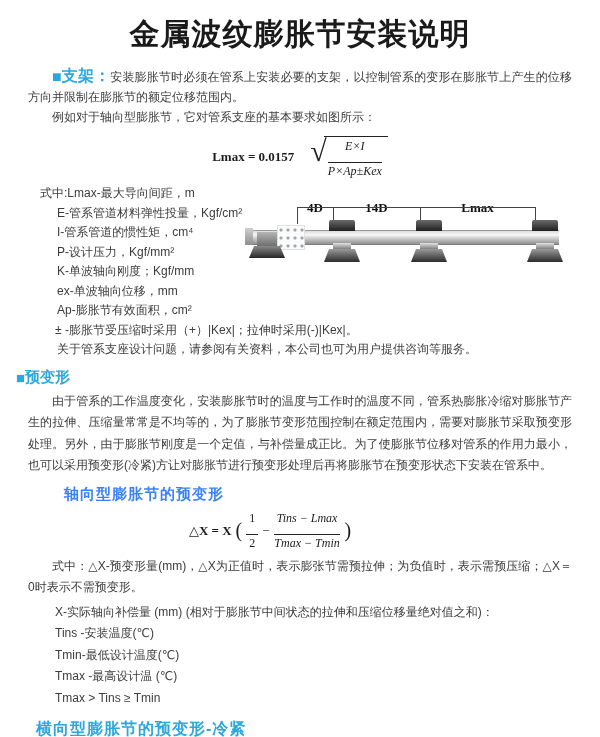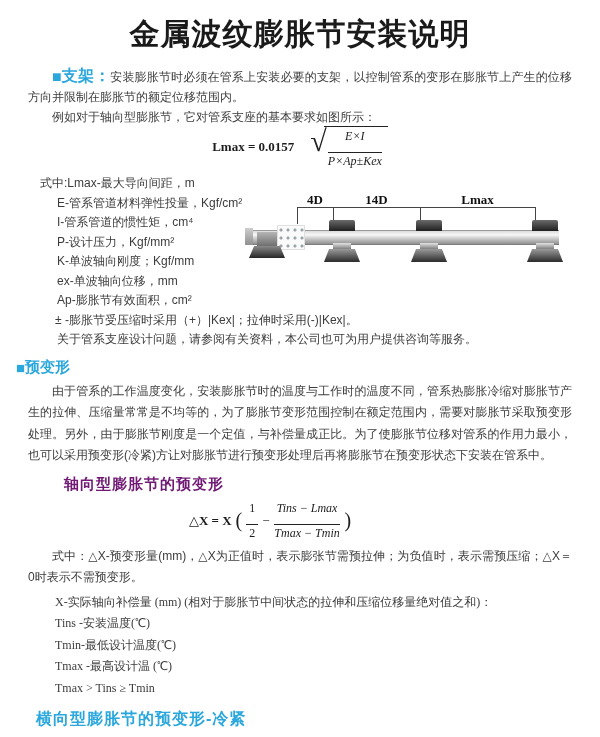--- a/index.html
+++ b/index.html
@@ -13,41 +13,41 @@
 
   .para{margin:0 28px;line-height:20px;color:#3c3c3c;}
   .p1{margin-top:11px;}
   .indent{text-indent:2em;}
   .just{text-align:justify;}
 
   .sec-marker{color:#2aa7dc;font-size:16px;vertical-align:-1px;}
   .sec-label{color:#2aa7dc;font-size:16px;font-weight:bold;}
 
   .formula{text-align:center;color:#1c1c1c;}
-  .f1{width:540px;margin:1px 0 0 30px;height:38px;display:flex;align-items:center;justify-content:center;gap:16px;font-size:13px;}
+  .f1{width:540px;margin:11px 0 0 30px;height:38px;display:flex;align-items:center;justify-content:center;gap:16px;font-size:13px;}
   .sqrt{display:inline-flex;align-items:flex-start;}
   .radsym{font-size:30px;line-height:30px;font-family:"Liberation Serif","DejaVu Serif",serif;color:#222;}
   .under{border-top:1.5px solid #222;margin-left:-3px;padding:2px 6px 0 4px;}
   .frac{display:inline-block;vertical-align:middle;text-align:center;line-height:14px;font-size:12px;}
   .frac .num{display:block;border-bottom:1px solid #222;padding:0 3px 9px;}
   .frac .den{display:block;padding-top:1px;}
 
   .defs{margin:8px 0 0 40px;line-height:19.5px;}
   .defs .sub{padding-left:17px;}
   .defs .pm{padding-left:15px;}
   .defs .consult{padding-left:17px;}
 
   .diagram{position:absolute;left:245px;top:192px;width:320px;height:100px;}
   .dimline{position:absolute;left:52px;top:15px;width:238px;border-top:1px solid #444;}
   .tick{position:absolute;border-left:1px solid #444;width:0;}
   .t1{left:52px;top:15px;height:17px;}
   .t2{left:88px;top:15px;height:14px;}
   .t3{left:175px;top:15px;height:14px;}
   .t4{left:290px;top:15px;height:14px;}
-  .dimlab{position:absolute;top:0;font-family:"Liberation Serif","DejaVu Serif",serif;font-weight:bold;font-size:13px;color:#111;text-align:center;}
+  .dimlab{position:absolute;top:8px;font-family:"Liberation Serif","DejaVu Serif",serif;font-weight:bold;font-size:13px;color:#111;text-align:center;}
   .lab1{left:52px;width:36px;}
   .lab2{left:88px;width:87px;}
   .lab3{left:175px;width:115px;}
   .pipe{position:absolute;left:0;top:38px;width:314px;height:13px;
         background:linear-gradient(180deg,#dcdcdc 0%,#f7f7f7 30%,#cfcfcf 55%,#909090 100%);
         border-top:1px solid #9a9a9a;border-bottom:1px solid #7d7d7d;}
   .flange{position:absolute;left:0;top:36px;width:8px;height:17px;background:linear-gradient(180deg,#cfcfcf,#8f8f8f);}
   .bellows{position:absolute;left:32px;top:33px;width:26px;height:23px;background:#fafafa;border:1px solid #e0e0e0;
         background-image:radial-gradient(circle at 3px 4px,#9aa5aa 1.3px,transparent 1.8px);
         background-size:7px 8px;}
@@ -56,27 +56,27 @@
   .saddle{position:absolute;left:9px;top:23px;width:18px;height:7px;background:linear-gradient(180deg,#e2e2e2,#6f6f6f);}
   .base{position:absolute;left:0;top:29px;width:36px;height:13px;background:linear-gradient(180deg,#9a9a9a,#2b2b2b);clip-path:polygon(14% 0,86% 0,100% 100%,0 100%);}
   .s2{left:79px;} .s3{left:166px;} .s4{left:282px;}
   .anchor-block{position:absolute;left:12px;top:40px;width:20px;height:14px;background:linear-gradient(180deg,#b5b5b5,#6f6f6f);}
   .anchor-base{position:absolute;left:4px;top:54px;width:36px;height:12px;background:linear-gradient(180deg,#8a8a8a,#262626);clip-path:polygon(14% 0,86% 0,100% 100%,0 100%);}
 
   .sec2{margin:8px 0 0 16px;font-size:15px;font-weight:bold;color:#2aa7dc;}
   .sec2 .sec-marker{font-size:15px;}
   .pre-para{margin-top:4px;line-height:21.5px;}
 
-  .blue-h{margin:8px 0 0 64px;font-size:15px;font-weight:bold;color:#701a75;letter-spacing:1px;}
+  .blue-h{margin:8px 0 0 64px;font-size:15px;font-weight:bold;color:#3b82f6;letter-spacing:1px;}
   .blue-h2{margin:10px 0 0 36px;font-size:16px;font-weight:bold;color:#2aa7dc;letter-spacing:1px;}
 
   .f2{width:480px;margin:10px 0 0 30px;height:34px;display:flex;align-items:center;justify-content:center;gap:4px;font-size:13px;}
   .paren{font-family:"Liberation Serif","DejaVu Serif",serif;font-size:20px;font-weight:normal;color:#1c1c1c;}
   .exp-para{margin-top:8px;line-height:21px;}
-  .sublines{margin:4px 0 0 55px;line-height:21.5px;color:#3c3c3c;font-family:Liberation Serif, serif;}
+  .sublines{margin:4px 0 0 55px;line-height:21.5px;color:#3c3c3c;}
   .gen-note{margin:0 28px;text-indent:2em;line-height:21.5px;}
 </style>
 </head>
 <body>
 
 <div class="page">
 
   <h1 class="title">金属波纹膨胀节安装说明</h1>
 
   <p class="para p1 indent just"><span class="sec-marker">■</span><span class="sec-label">支架：</span><span>安装膨胀节时必须在管系上安装必要的支架，以控制管系的变形在膨胀节上产生的位移方向并限制在膨胀节的额定位移范围内。</span></p>

